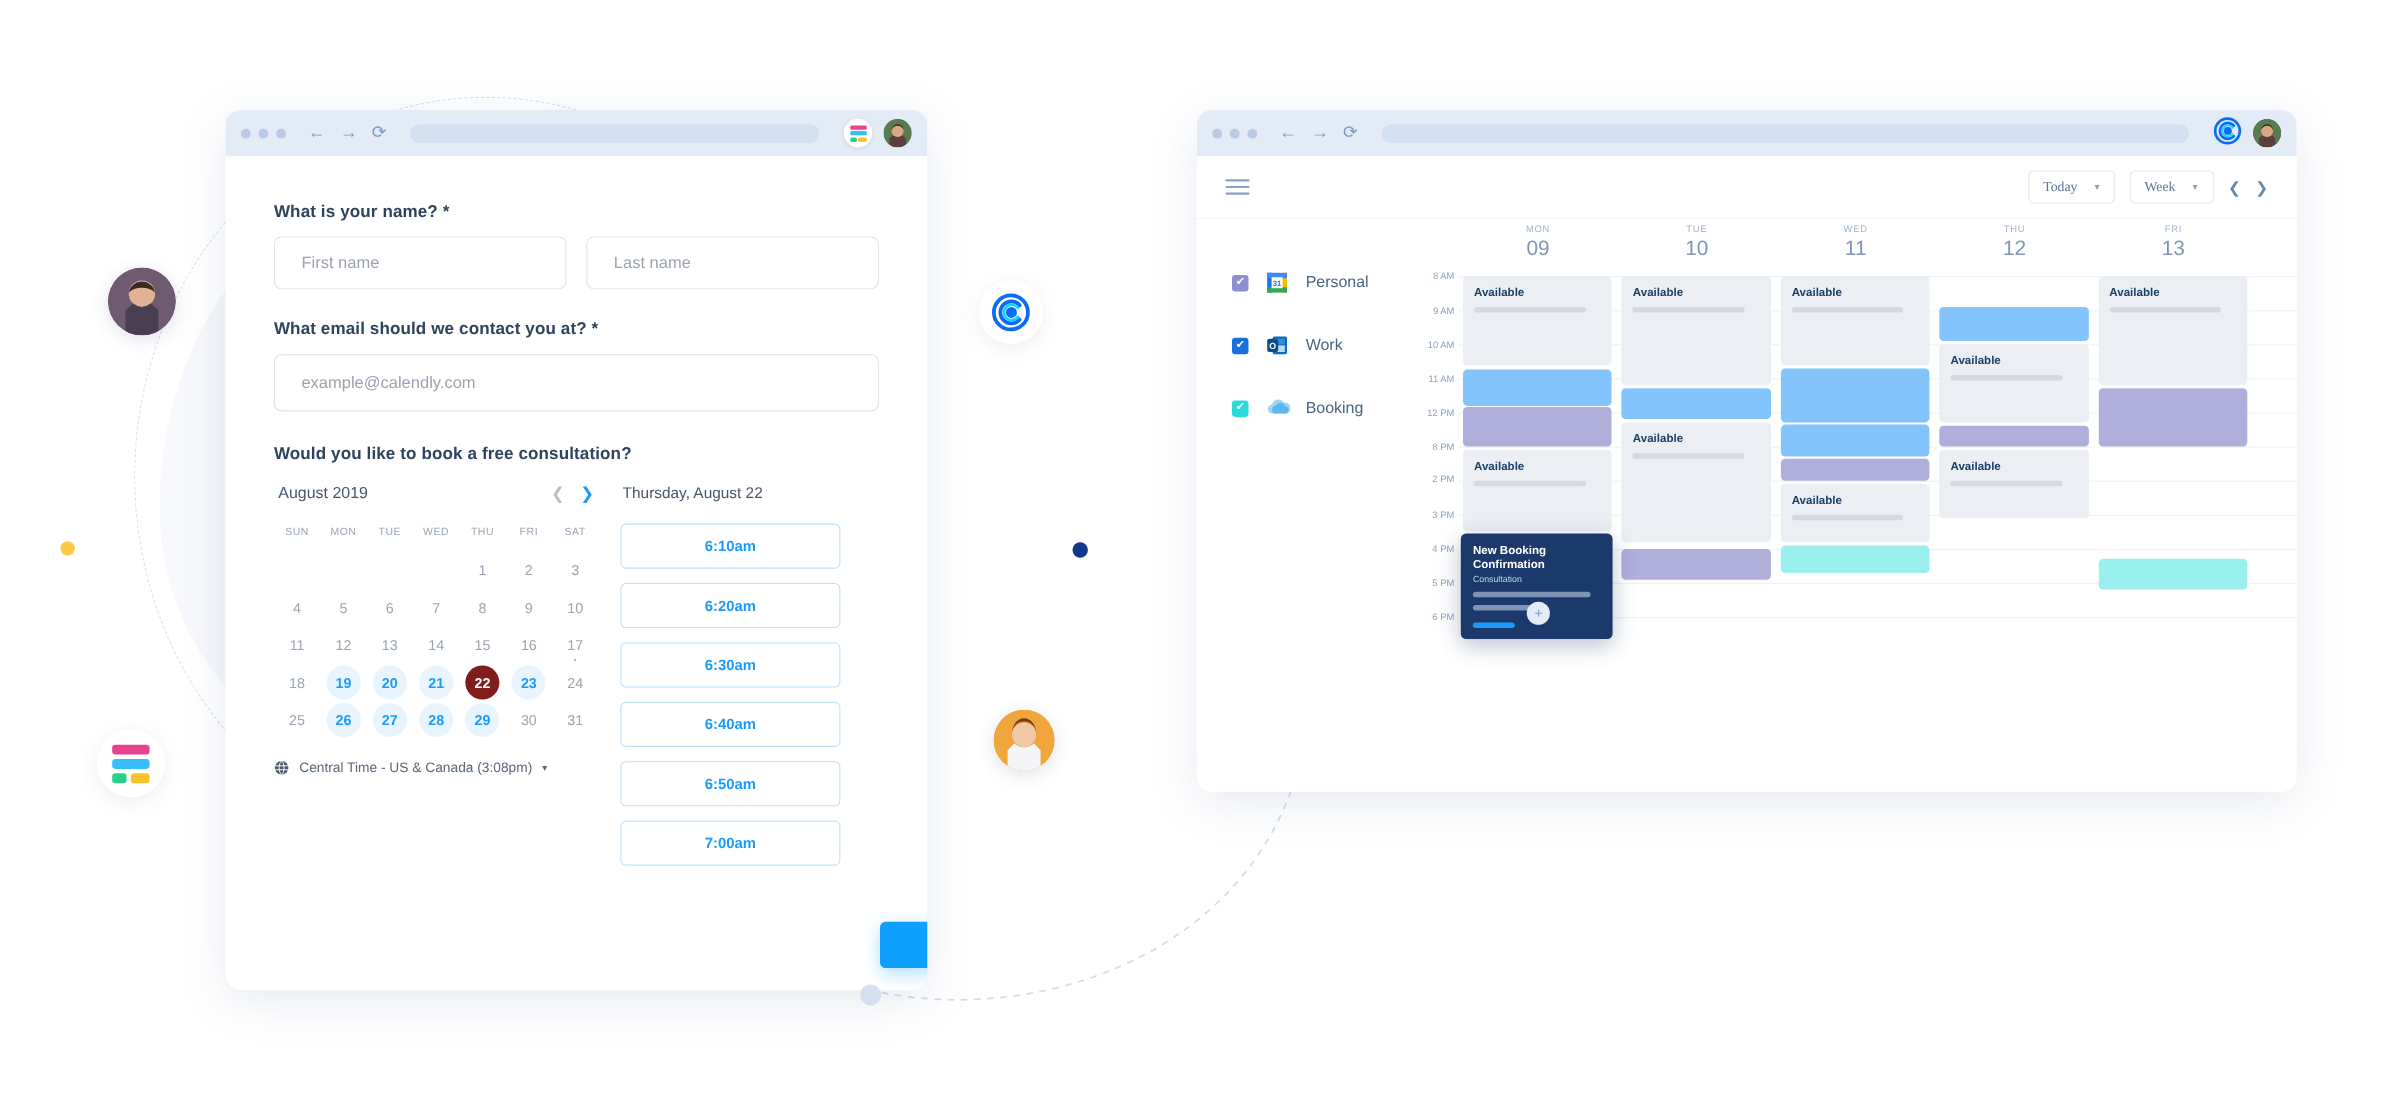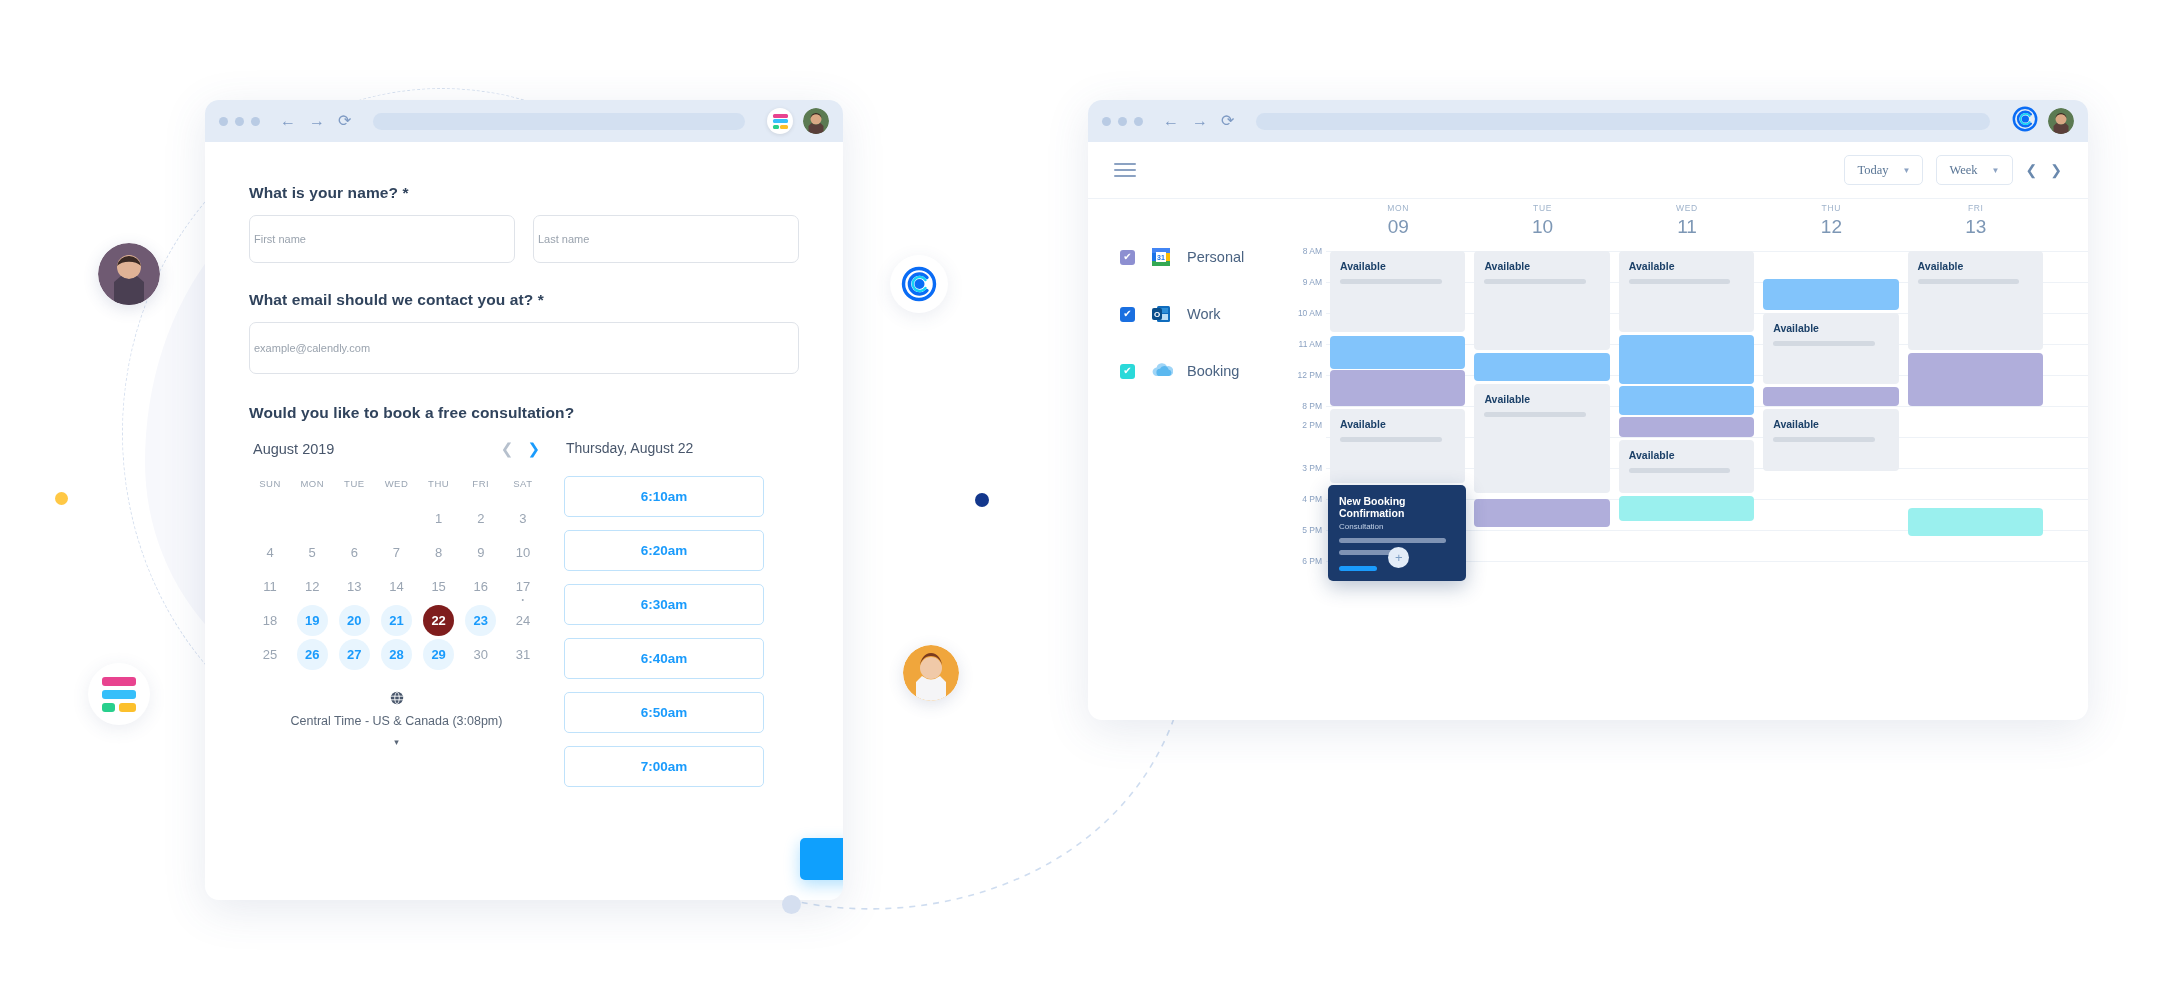--- a/index.html
+++ b/index.html
@@ -55,22 +55,22 @@
 
   
   .form-body { padding: 42px 44px 0 44px; }
   .q-label {
     font-size: 15.5px; color: #30435c; font-weight: bold;
     letter-spacing: .1px; margin-bottom: 13px;
   }
   .inputs-row { display: flex; gap: 18px; margin-bottom: 28px; }
   .tinput {
     flex: 1; height: 48px; border: 1px solid #dfe3e9; border-radius: 7px;
-    display: flex; align-items: center; padding: 0 4px;
-    font-size: 11px; color: #9aa3ae; background: #fff;
+    display: flex; align-items: center; padding: 0 24px;
+    font-size: 15px; color: #9aa3ae; background: #fff;
   }
   .tinput.full { width: 100%; }
 
   
   .picker { display: flex; gap: 20px; margin-top: 18px; }
   .cal { width: 295px; }
   .cal-head {
     display: flex; align-items: center; justify-content: space-between;
     margin-bottom: 20px; padding: 0 4px;
   }
@@ -95,21 +95,21 @@
   .dcell.sel .pill { background: #7f1d1d; color: #fff; font-weight: bold; }
   .dcell.dot::after {
     content: ""; position: absolute; bottom: 2px; left: 50%;
     transform: translateX(-50%); width: 2.5px; height: 2.5px;
     border-radius: 50%; background: #9aa5b3;
   }
   .tz {
     display: flex; align-items: center; gap: 9px;
     margin-top: 20px; font-size: 12.5px; color: #5a6personally;
   }
-  .tz { color: #5a6778; flex-direction: column; }
+  .tz { color: #5a6778; }
 
   .slots { width: 200px; }
   .slots-date {
     font-size: 14px; color: #48566b; margin-bottom: 20px; padding-left: 2px;
   }
   .slot {
     height: 41px; border: 1px solid #bfe2fb; border-radius: 5px;
     display: flex; align-items: center; justify-content: center;
     font-size: 13.5px; font-weight: bold; color: #1a9bfc; margin-bottom: 13px;
     background: #fff;
@@ -563,21 +563,21 @@
           </div>
         </div>
       <div class="grid-wrap" id="weekGrid">
         <div class="tcol" id="timeAxis">
             <div class="tlab" style="top: 52px;">8 AM</div>
             <div class="tlab" style="top: 83px;">9 AM</div>
             <div class="tlab" style="top: 114px;">10 AM</div>
             <div class="tlab" style="top: 145px;">11 AM</div>
             <div class="tlab" style="top: 176px;">12 PM</div>
             <div class="tlab" style="top: 207px;">8 PM</div>
-            <div class="tlab" style="top: 226px;">2 PM</div>
+            <div class="tlab" style="top: 236px;">2 PM</div>
             <div class="tlab" style="top: 269px;">3 PM</div>
             <div class="tlab" style="top: 300px;">4 PM</div>
             <div class="tlab" style="top: 331px;">5 PM</div>
             <div class="tlab" style="top: 362px;">6 PM</div>
           </div>
         <div id="gridLines">
             <div class="gline" style="top: 52px;"></div>
             <div class="gline" style="top: 83px;"></div>
             <div class="gline" style="top: 114px;"></div>
             <div class="gline" style="top: 145px;"></div>

